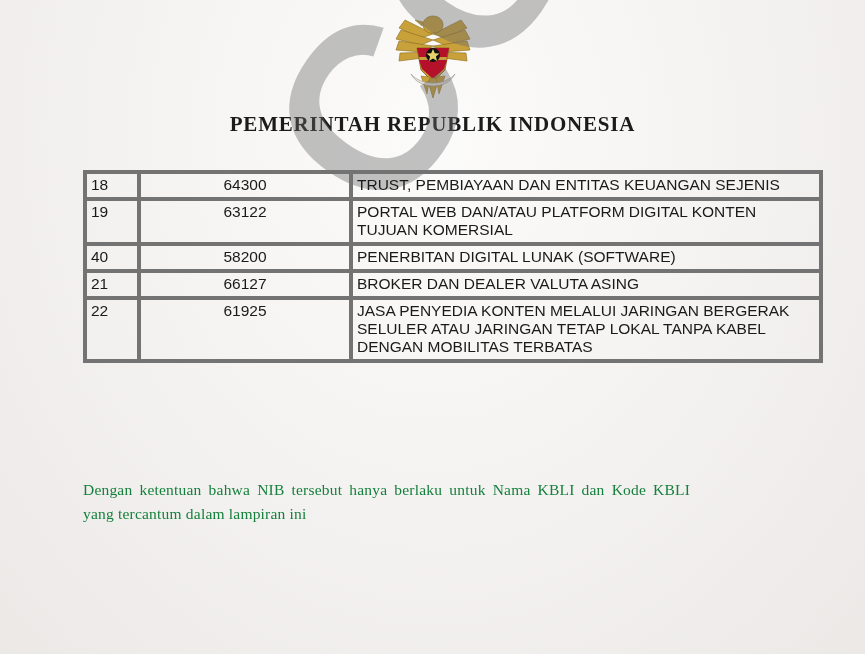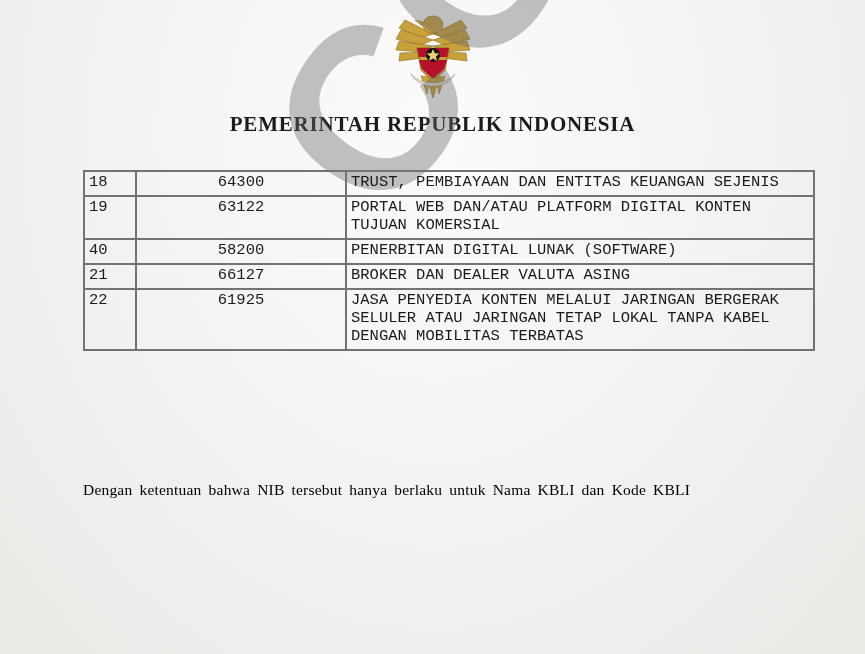--- a/index.html
+++ b/index.html
@@ -80,22 +80,22 @@
     width: 700px;
     z-index: 5;
   }
   table.kbli {
     border-collapse: collapse;
     width: 700px;
     table-layout: fixed;
     background: transparent;
   }
   table.kbli td {
-    border: 2px solid #737373;
-    font-family: Liberation Mono, monospace;
+    border: 4px solid #737373;
+    font-family: Liberation Sans, sans-serif;
     font-size: 15.5px;
     line-height: 1.16;
     color: #1a1a1a;
     padding: 2px 4px 3px 4px;
     vertical-align: top;
   }
   td.c-no {
     width: 42px;
     text-align: left;
     padding-left: 8px;
@@ -112,21 +112,21 @@
   }
   .footer-note {
     position: absolute;
     left: 83px;
     top: 478px;
     width: 700px;
     z-index: 5;
     font-family: "Liberation Serif", serif;
     font-size: 15.5px;
     line-height: 1.55;
-    color: #000000;
+    color: #15803d;
     text-align: justify;
   }
   .footer-note .l1 { display: block; text-indent: 0; letter-spacing: 0.2px; word-spacing: 3px; }
   .footer-note .l2 { display: block; letter-spacing: 0.2px; }
 </style>
 </head>
 <body>
 
 <div class="page">
 
@@ -194,15 +194,16 @@
           <td class="c-no">22</td>
           <td class="c-code">61925</td>
           <td class="c-name">JASA PENYEDIA KONTEN MELALUI JARINGAN BERGERAK SELULER ATAU JARINGAN TETAP LOKAL TANPA KABEL DENGAN MOBILITAS TERBATAS</td>
         </tr>
       </tbody>
     </table>
   </div>
 
   <div class="footer-note">
     <span class="l1">Dengan ketentuan bahwa NIB tersebut hanya berlaku untuk Nama KBLI dan Kode KBLI</span>
+    <span class="l2">yang tercantum dalam lampiran ini</span>
   </div>
 
 </div>
 
 </body></html>

